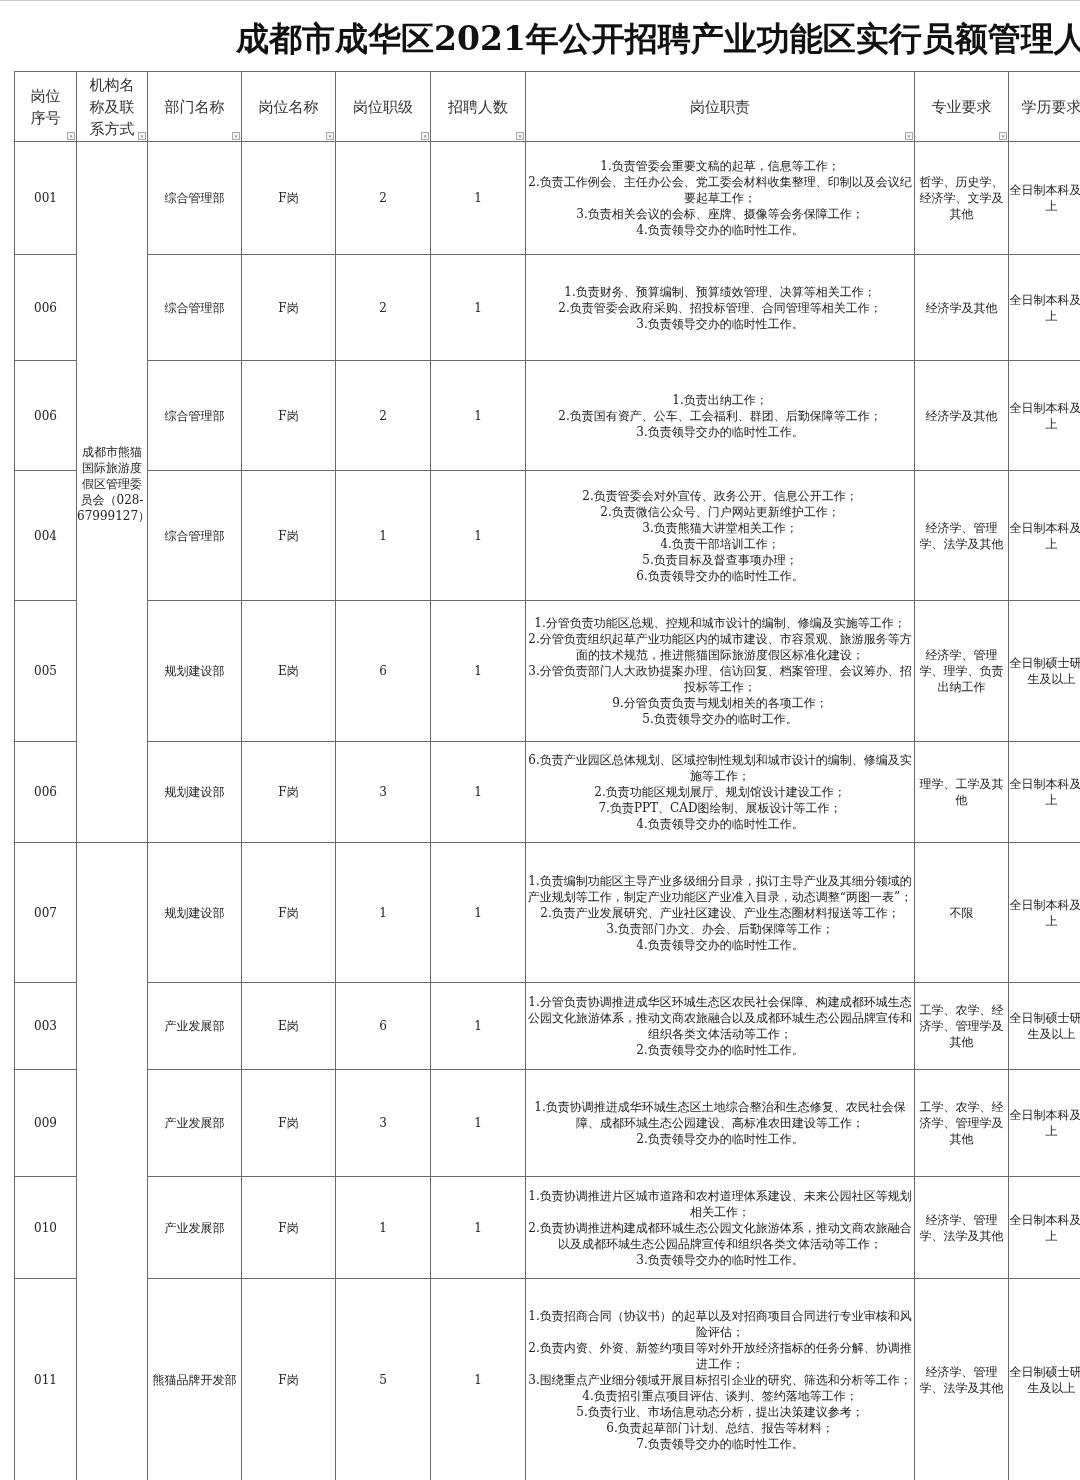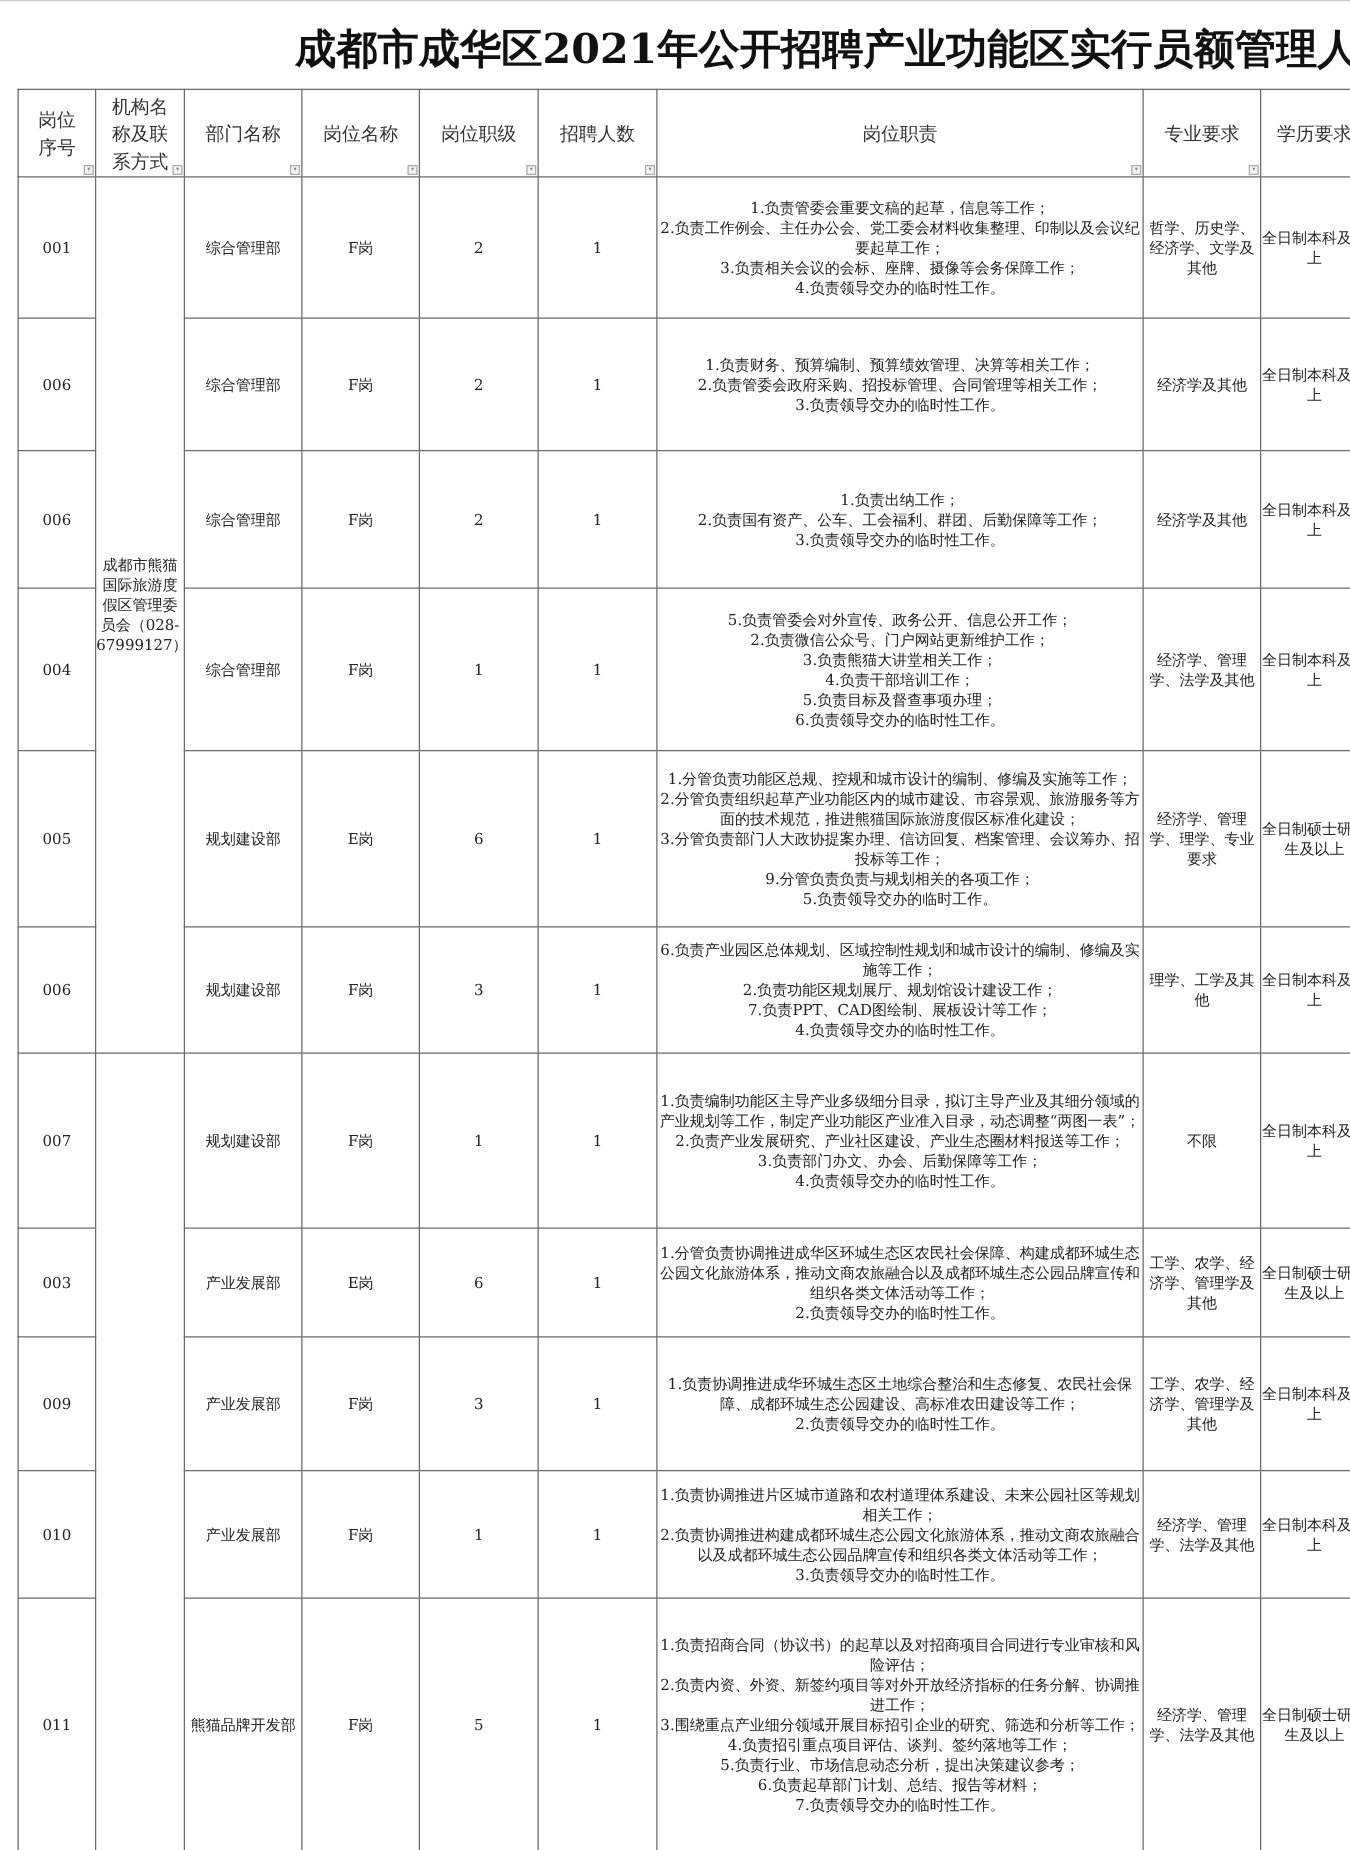--- a/index.html
+++ b/index.html
@@ -108,21 +108,21 @@
       <td class="req">经济学及其他</td>
       <td class="req">全日制本科及以上</td>
     </tr>
     <tr style="height:130px">
       <td>004</td>
       <td>综合管理部</td>
       <td>F岗</td>
       <td>1</td>
       <td>1</td>
       <td class="duty">
-          <div>5.负责管委会对外宣传、政务公开、信息公开工作；</div>
+          <div>2.负责管委会对外宣传、政务公开、信息公开工作；</div>
           <div>2.负责微信公众号、门户网站更新维护工作；</div>
           <div>3.负责熊猫大讲堂相关工作；</div>
           <div>4.负责干部培训工作；</div>
           <div>5.负责目标及督查事项办理；</div>
           <div>6.负责领导交办的临时性工作。</div>
         </td>
       <td class="req">经济学、管理学、法学及其他</td>
       <td class="req">全日制本科及以上</td>
     </tr>
     <tr style="height:141px">
@@ -131,21 +131,21 @@
       <td>E岗</td>
       <td>6</td>
       <td>1</td>
       <td class="duty">
           <div>1.分管负责功能区总规、控规和城市设计的编制、修编及实施等工作；</div>
           <div>2.分管负责组织起草产业功能区内的城市建设、市容景观、旅游服务等方面的技术规范，推进熊猫国际旅游度假区标准化建设；</div>
           <div>3.分管负责部门人大政协提案办理、信访回复、档案管理、会议筹办、招投标等工作；</div>
           <div>9.分管负责负责与规划相关的各项工作；</div>
           <div>5.负责领导交办的临时工作。</div>
         </td>
-      <td class="req">经济学、管理学、理学、专业要求</td>
+      <td class="req">经济学、管理学、理学、负责出纳工作</td>
       <td class="req">全日制硕士研究生及以上</td>
     </tr>
     <tr style="height:101px">
       <td>006</td>
       <td>规划建设部</td>
       <td>F岗</td>
       <td>3</td>
       <td>1</td>
       <td class="duty">
           <div>6.负责产业园区总体规划、区域控制性规划和城市设计的编制、修编及实施等工作；</div>

